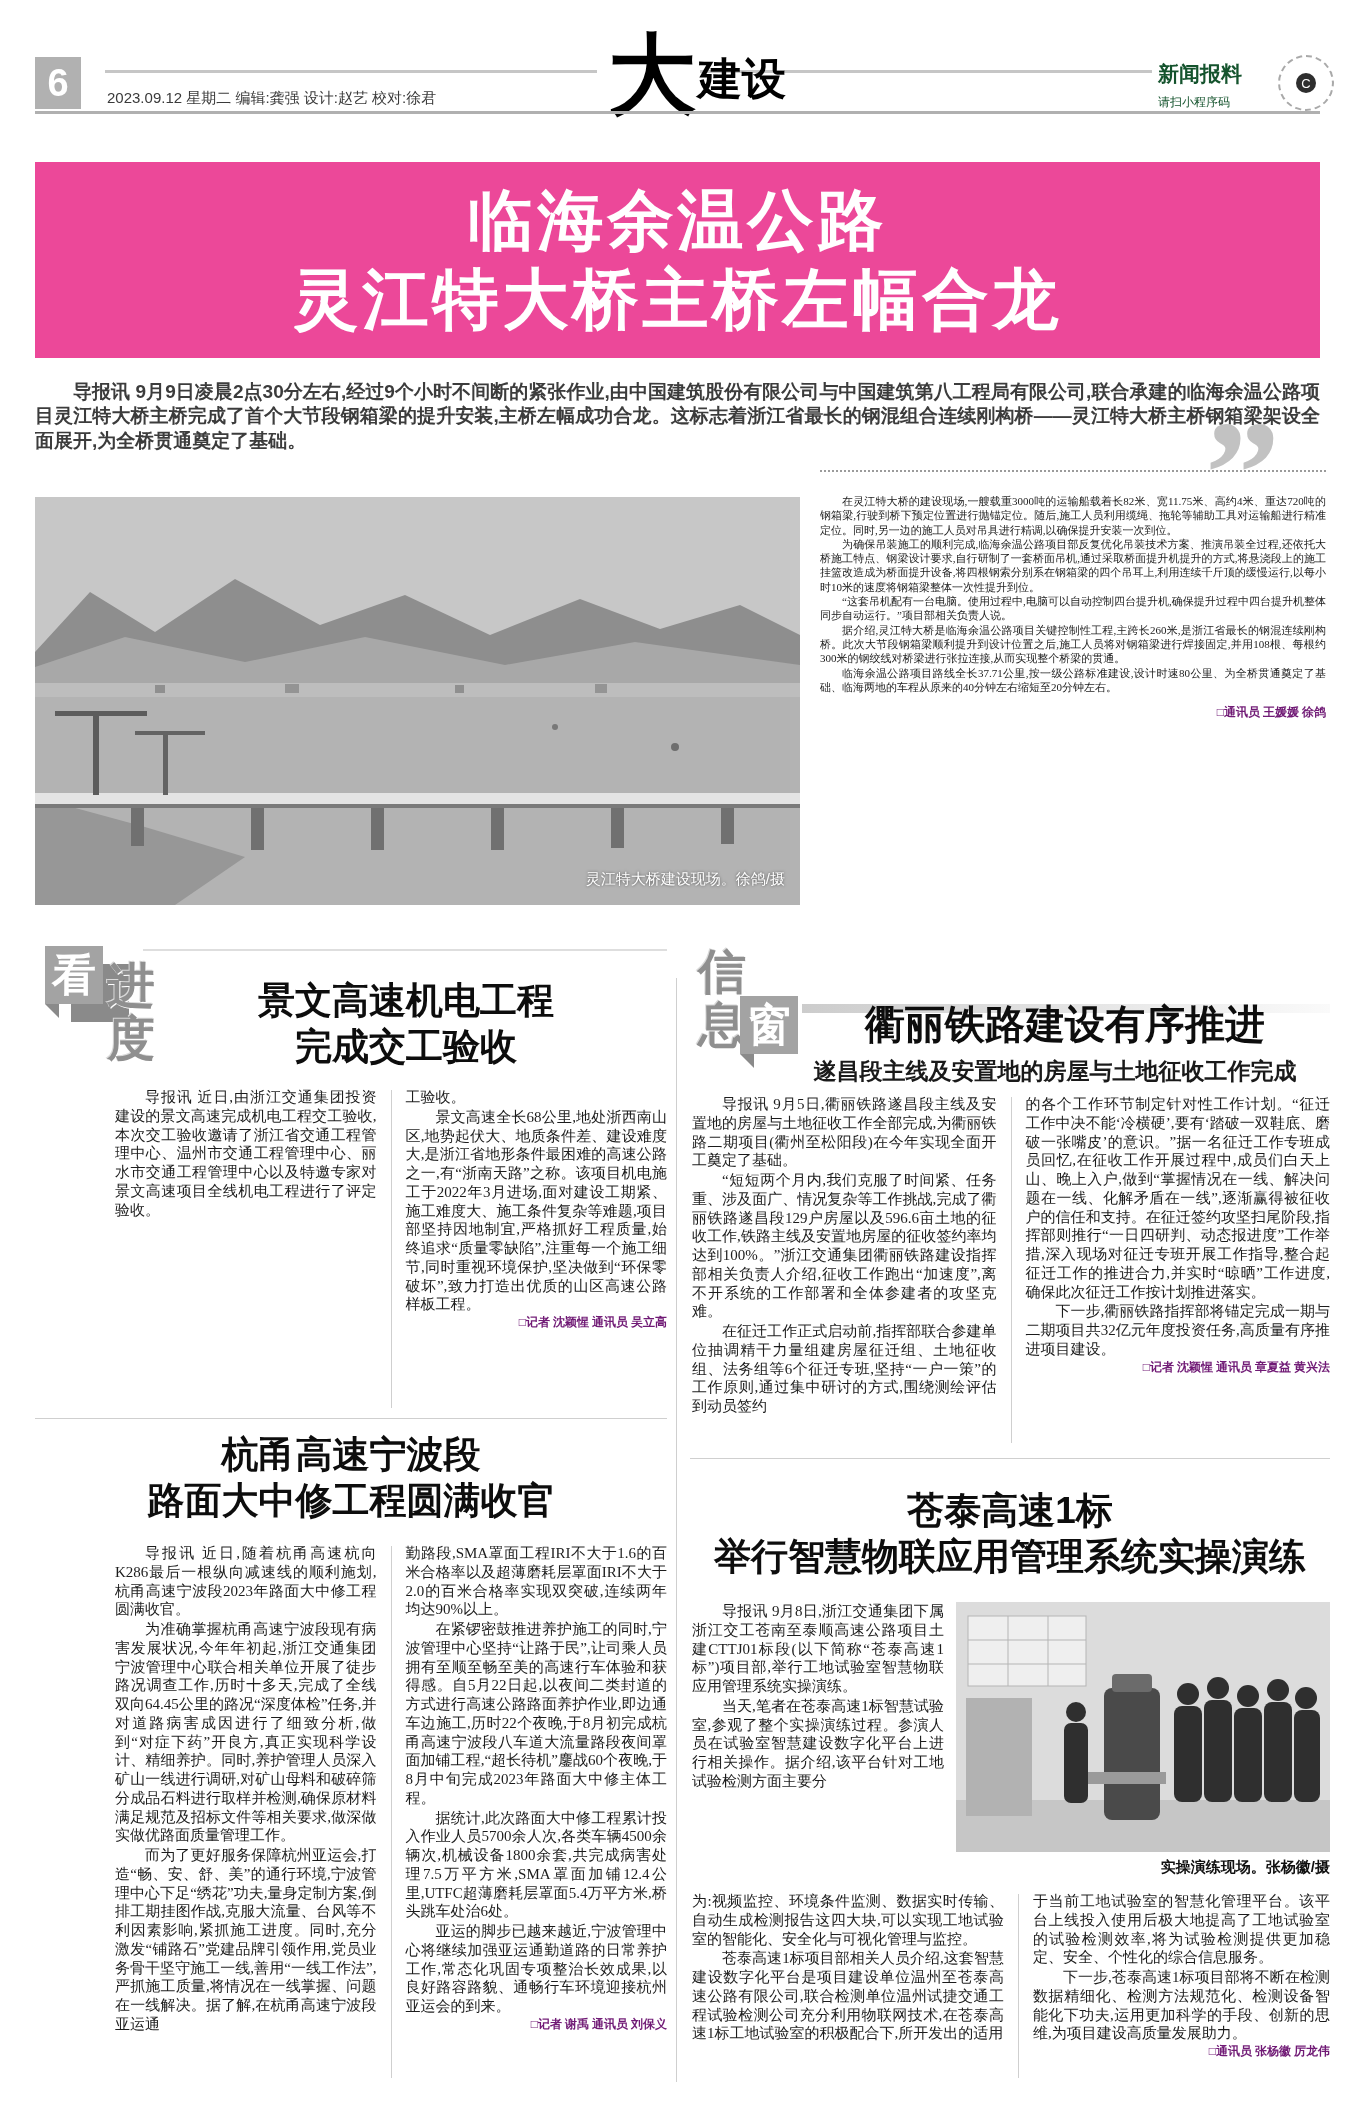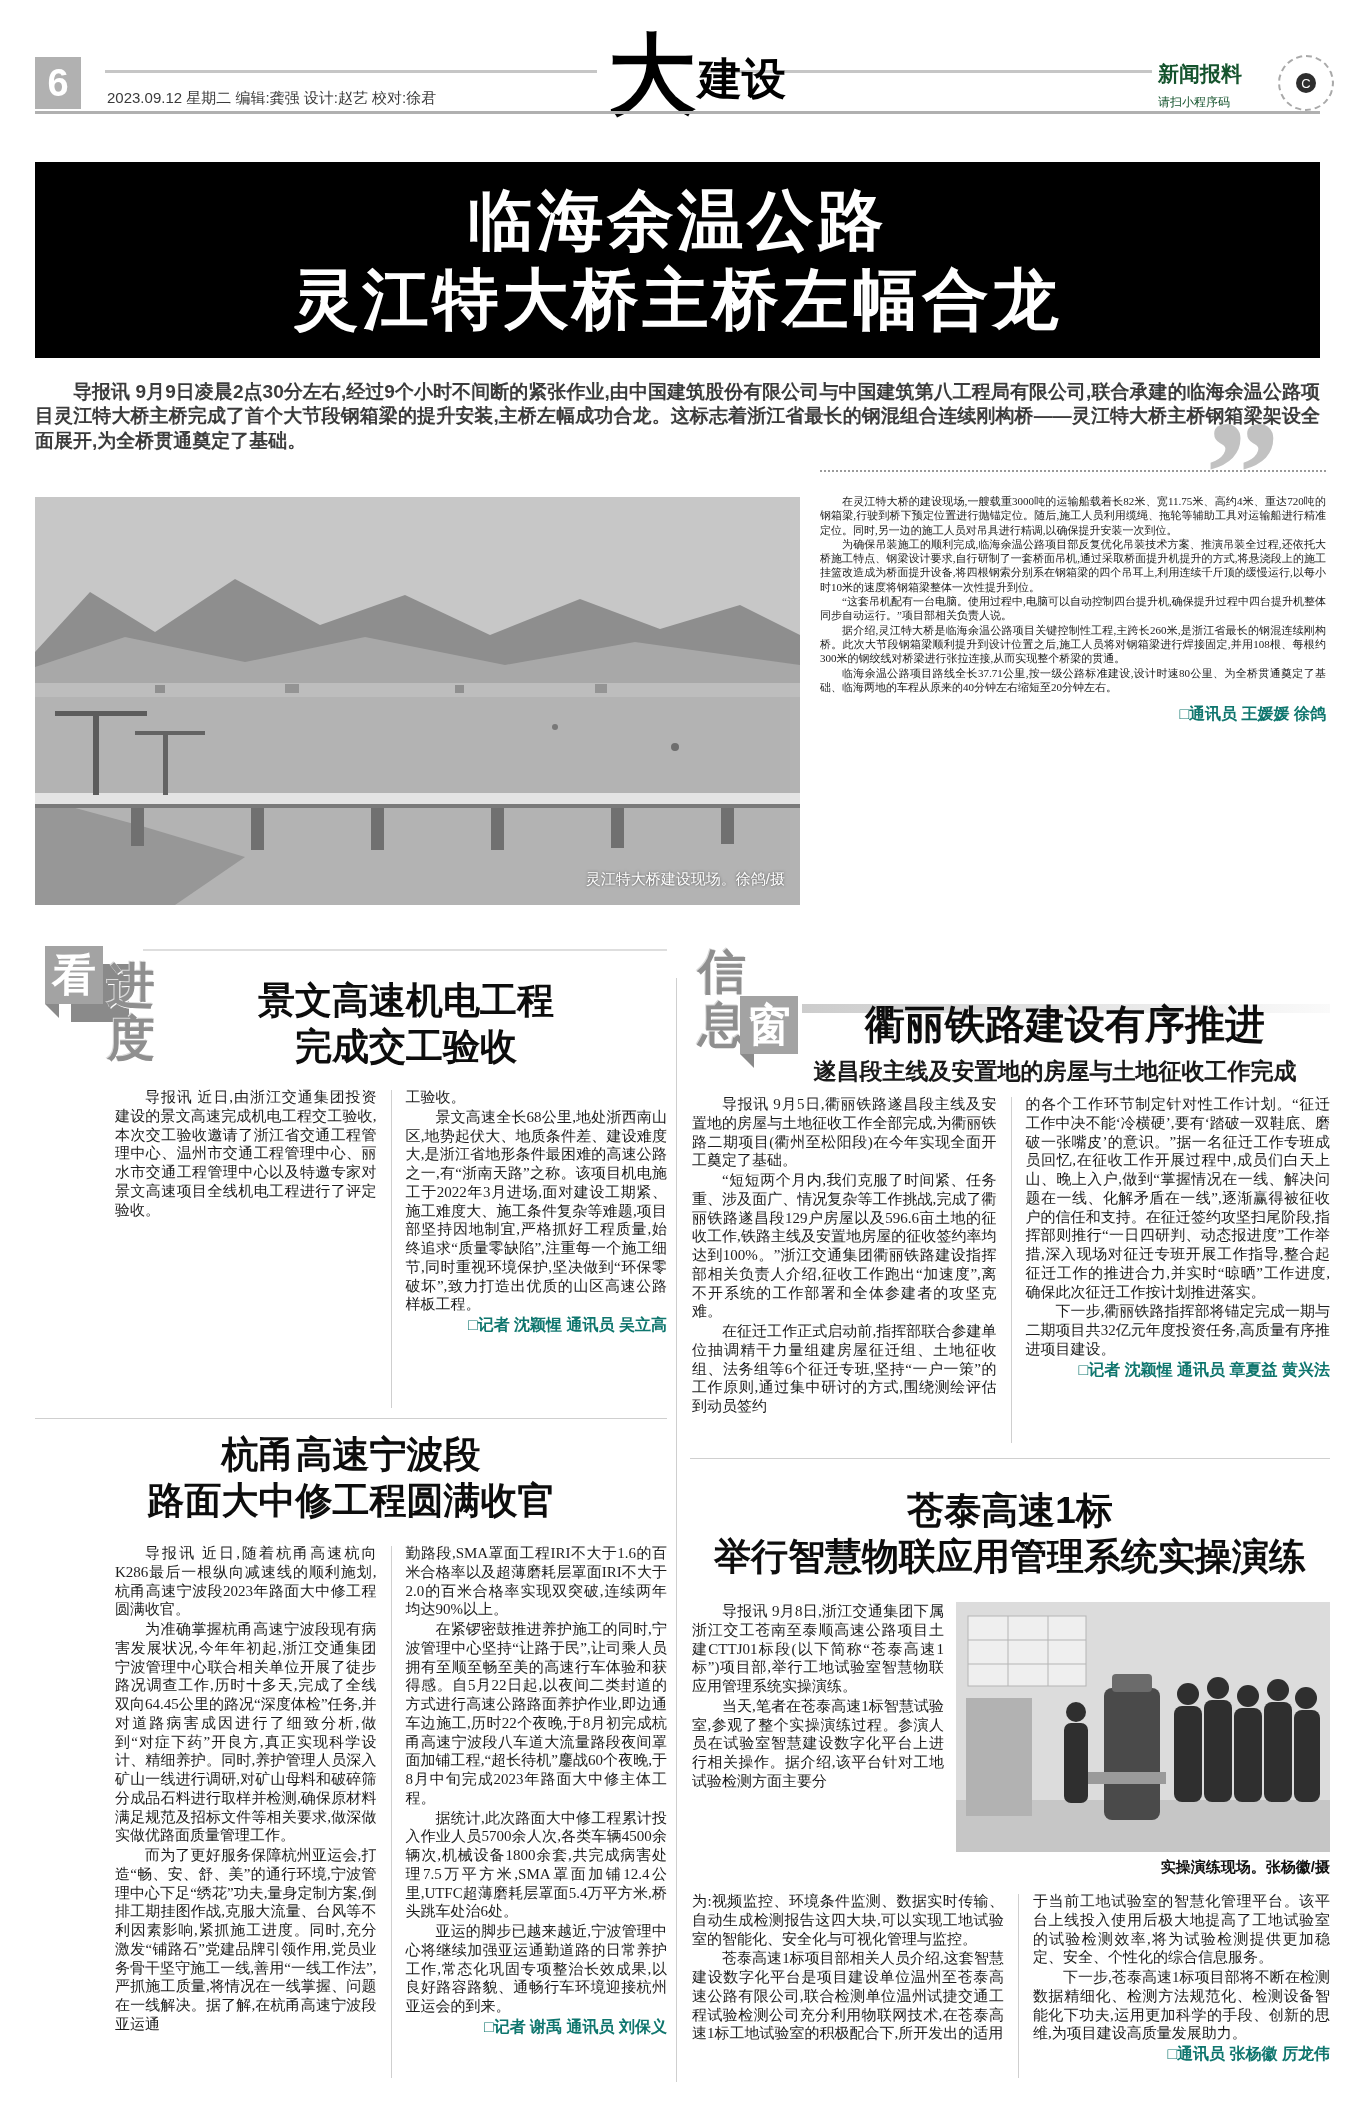--- a/index.html
+++ b/index.html
@@ -19,40 +19,40 @@
   .tipbox{position:absolute;left:1158px;top:60px;width:112px;text-align:left;
           font-family:"Liberation Sans",sans-serif;color:#14532d;}
   .tip-t{font-size:21px;font-weight:bold;}
   .tip-s{font-size:12px;margin-top:6px;}
   .qr{position:absolute;left:1278px;top:55px;width:52px;height:52px;border:2px dashed #a9a9a9;
       border-radius:50%;display:flex;align-items:center;justify-content:center;}
   .qr-inner{width:20px;height:20px;border-radius:50%;background:#2e2e2e;color:#fff;
             font-family:"Liberation Sans",sans-serif;font-size:13px;display:flex;align-items:center;justify-content:center;}
   .hdr-rule{position:absolute;left:35px;top:111px;width:1285px;height:3px;background:#b0b0b0;}
   
-  .banner{position:absolute;left:35px;top:162px;width:1285px;height:196px;background:#000000;
+  .banner{position:absolute;left:35px;top:162px;width:1285px;height:196px;background:#ec4899;
           display:flex;flex-direction:column;align-items:center;justify-content:center;}
   .banner .l{color:#fff;font-family:"Liberation Sans",sans-serif;font-weight:900;font-size:66px;
              line-height:1.2;letter-spacing:4px;}
   
   .lede{position:absolute;left:35px;top:380px;width:1285px;font-family:"Liberation Sans",sans-serif;
         font-weight:bold;font-size:19px;line-height:1.28;color:#3c3c3c;text-align:justify;text-indent:2em;}
   .bigquote{position:absolute;left:1205px;top:398px;font-family:"Liberation Serif",serif;
             font-size:150px;line-height:1;color:#c2c2c2;font-weight:bold;z-index:3;}
   
   .photo1{position:absolute;left:35px;top:497px;width:765px;height:408px;overflow:hidden;}
   .photo1 svg{display:block;}
   .photo1-cap{position:absolute;left:35px;top:870px;width:750px;text-align:right;color:#fff;
               font-family:"Liberation Sans",sans-serif;font-weight:normal;font-size:15px;
               text-shadow:0 0 3px rgba(0,0,0,.6);padding-right:28px;}
   .storycol{position:absolute;left:820px;top:470px;width:506px;height:470px;}
   .storycol .dots{border-top:2px dotted #9b9b9b;height:0;margin-bottom:22px;}
   .storycol p{margin:0;font-size:11px;line-height:1.3;text-align:justify;text-indent:2em;}
   .storycol .byline{margin-top:10px;}
-  .byline{font-family:Liberation Sans, sans-serif;font-weight:bold;font-size:16px;text-align:right;color:#0f766e;}
+  .byline{font-family:Liberation Serif, serif;font-weight:bold;font-size:12px;text-align:right;color:#701a75;}
   
   .vrule-center{position:absolute;left:676px;top:978px;width:1px;height:1104px;background:#cfcfcf;}
   .half{position:absolute;top:940px;height:1145px;}
   .half-l{left:35px;width:632px;}
   .half-r{left:690px;width:640px;}
   
   .badge{position:absolute;width:130px;height:150px;}
   .b-sq2{position:absolute;left:26px;top:18px;width:58px;height:58px;background:#8a8a8a;}
   .b-sq1{position:absolute;left:0;top:0;width:58px;height:58px;background:#a3a3a3;color:#fff;
          font-family:"Liberation Sans",sans-serif;font-weight:900;font-size:44px;

